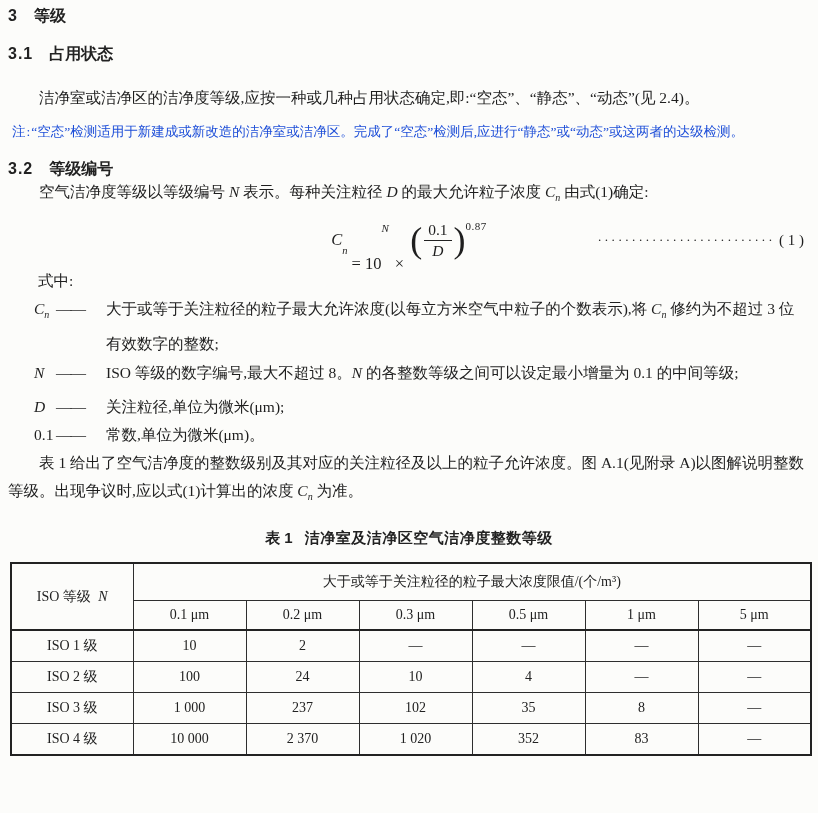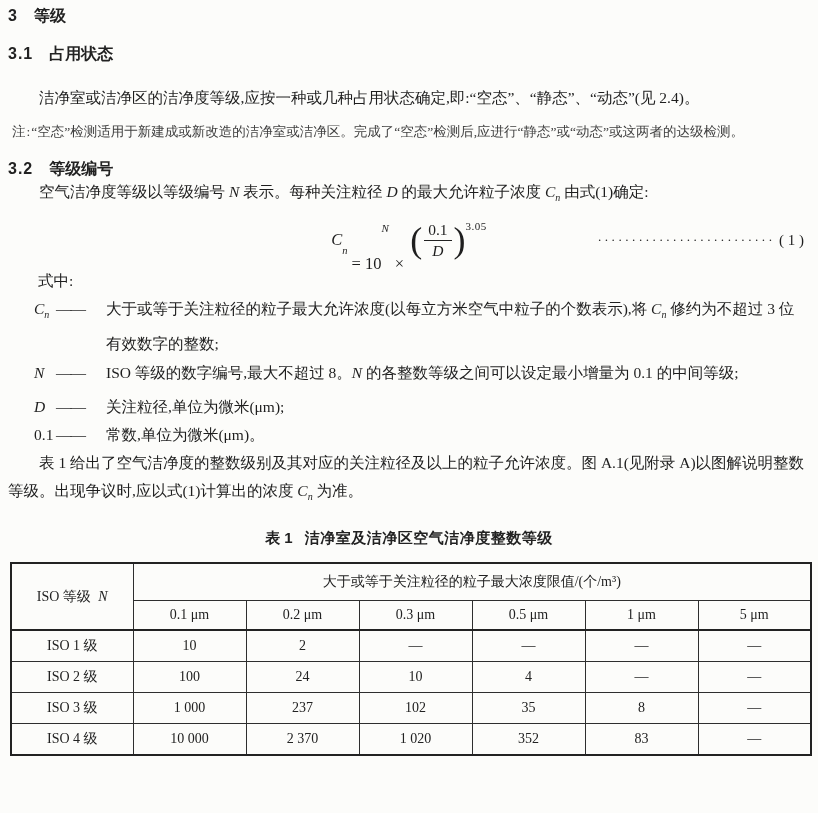--- a/index.html
+++ b/index.html
@@ -19,21 +19,21 @@
   .h1{padding-top:6px;}
   .h31{margin-top:17px;}
   .h32{margin-top:13px;}
   .para{
     margin:0 12px 0 8px;line-height:24px;text-indent:2em;
   }
   .p-occ{margin-top:21px;}
   .p-32{}
   .note{
     margin:8px 14px 0 12px;font-size:13.5px;line-height:28px;
-    padding-left:26px;text-indent:-26px;color:#404040;
+    padding-left:26px;text-indent:-26px;color:#1d4ed8;
   }
   .note .note-label{letter-spacing:1px;}
   
   .eqrow{position:relative;height:48px;margin-top:6px;text-align:center;}
   .equation{display:inline-flex;align-items:center;height:48px;font-size:16.5px;font-style:normal;}
   .ev{font-style:italic;}
   .esub{font-style:italic;font-size:10.5px;align-self:flex-end;padding-bottom:8px;}
   .eop{white-space:pre;margin-top:48px;}
   .esup{font-size:11px;align-self:flex-start;padding-top:6px;font-style:italic;}
   .times{padding:0 6px;}
@@ -114,21 +114,21 @@
         <span class="esub">n</span>
         <span class="eop"> = 10</span>
         <span class="esup">N</span>
         <span class="eop times">×</span>
         <span class="bigp">(</span>
         <span class="frac">
           <span class="fnum">0.1</span>
           <span class="fden">D</span>
         </span>
         <span class="bigp">)</span>
-        <span class="power">3.05</span>
+        <span class="power">0.87</span>
     </span>
     <span class="eqright">
       <span class="dots">··························</span>
       <span class="eqnum">( 1 )</span>
     </span>
   </div>
 
   <div class="where">式中:</div>
 
   <div class="def">

